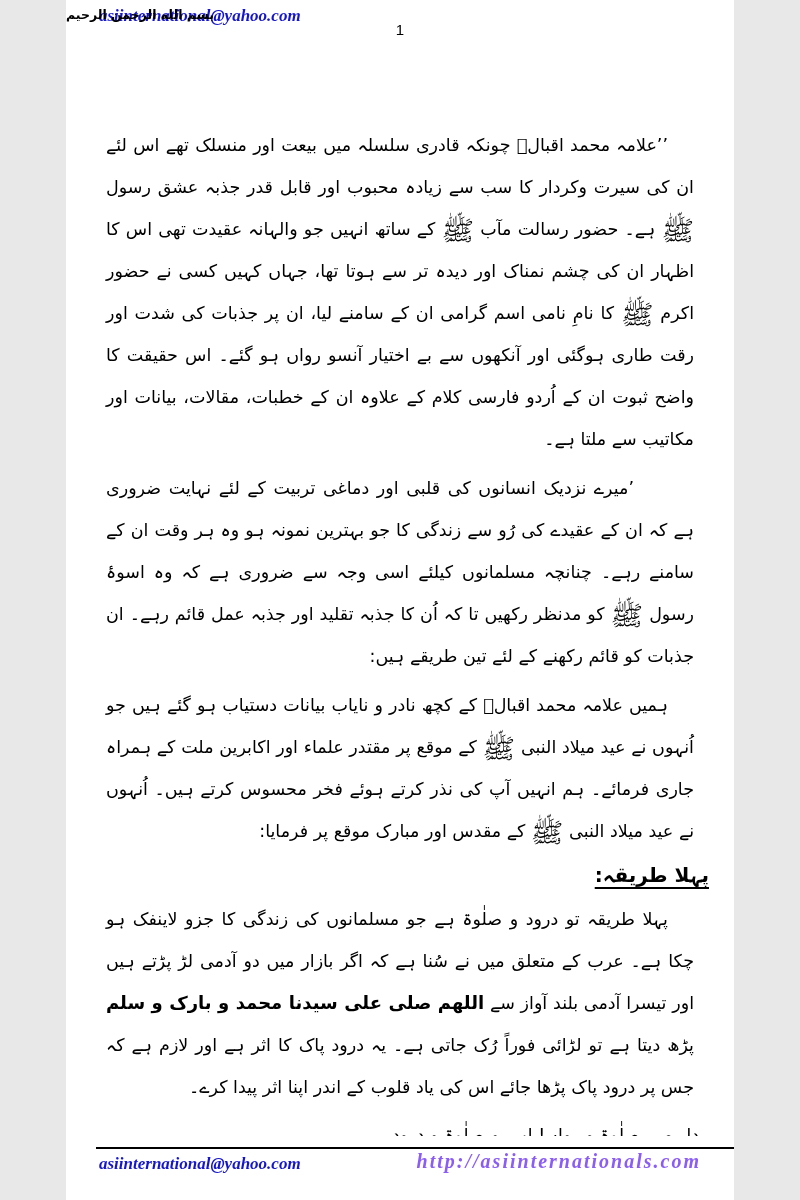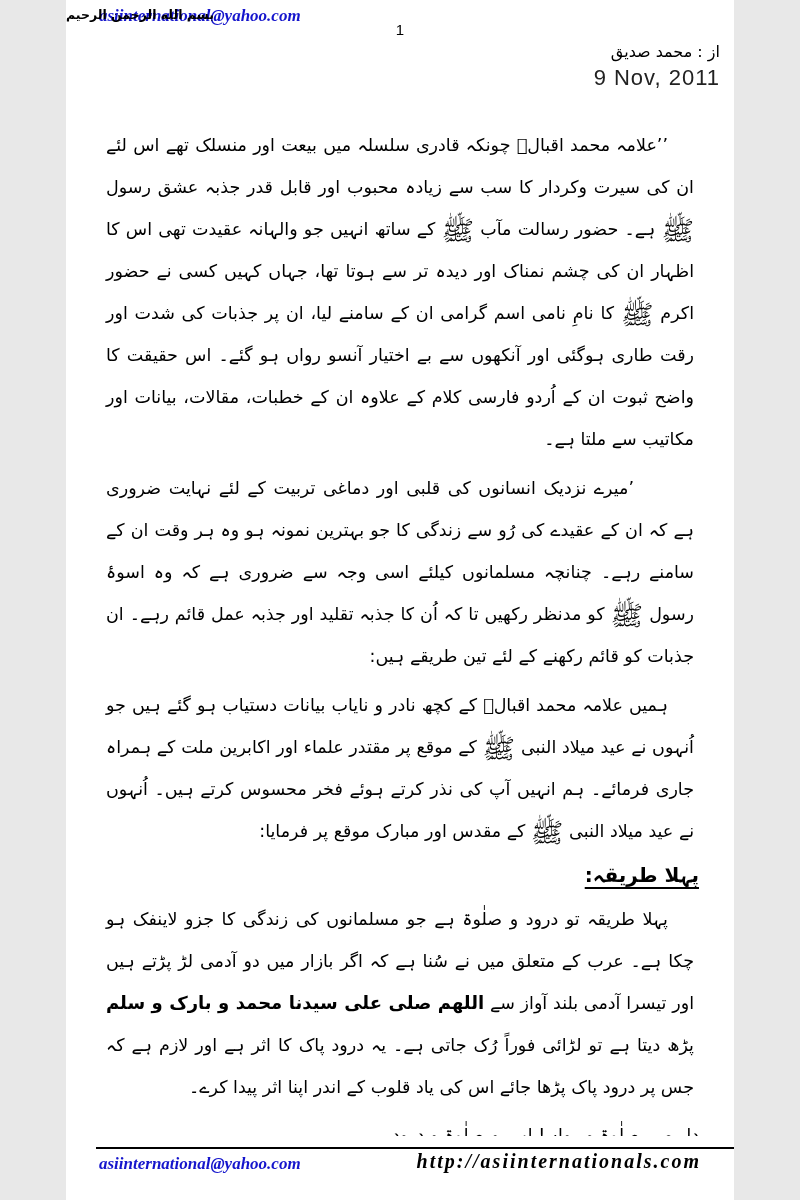--- a/index.html
+++ b/index.html
@@ -63,21 +63,21 @@
     margin:0 15px 7px;
     text-align:justify;
   }
   .indent{text-indent:26px;}
   .indent-big{text-indent:60px;}
   .saw{font-size:27px;line-height:0;vertical-align:-5px;}
   .bold-naskh{font-weight:bold;font-size:18px;}
   .method-heading{
     font-size:20px;font-weight:bold;
     text-decoration:underline;text-underline-offset:5px;
-    margin:8px 10px 8px;line-height:30px;
+    margin:8px 0 8px;line-height:30px;
     text-align:right;
   }
   .verse{
     display:flex;justify-content:space-between;align-items:center;
     font-size:17.5px;line-height:40px;
     margin:2px 10px 10px 18px;
     white-space:nowrap;
   }
   .verse-marker{font-size:20px;}
   
@@ -93,40 +93,36 @@
     position:absolute;top:16px;left:33px;
     font-family:"Liberation Serif",serif;
     font-style:italic;font-weight:bold;
     font-size:17px;color:#1515cc;
     text-decoration:none;
   }
   .site-url{
     position:absolute;top:12px;right:33px;
     font-family:"Liberation Serif",serif;
     font-style:italic;font-weight:bold;
-    font-size:20px;color:#000000;
+    font-size:20px;color:#8b5cf6;
     letter-spacing:2px;
     text-decoration:none;
     direction:ltr;
   }
 </style>
 </head>
 <body>
 
 <div class="page">
 
   <a class="email-top" href="#">asiinternational@yahoo.com</a>
 
   <div class="bismillah">بسم الله الرحمن الرحيم</div>
   <div class="page-number">1</div>
 
-  <div class="byline-block">
-    <div class="byline">از : محمد صدیق</div>
-    <div class="date">9 Nov, 2011</div>
-  </div>
 
 
   <div class="content">
 
     <p class="para indent rich">’’علامہ محمد اقبالؒ چونکہ قادری سلسلہ میں بیعت اور منسلک تھے اس لئے ان کی سیرت وکردار کا سب سے زیادہ محبوب اور قابل قدر جذبہ عشق رسول <span class="saw">ﷺ</span> ہے۔ حضور رسالت مآب <span class="saw">ﷺ</span> کے ساتھ انہیں جو والہانہ عقیدت تھی اس کا اظہار ان کی چشم نمناک اور دیدہ تر سے ہوتا تھا، جہاں کہیں کسی نے حضور اکرم <span class="saw">ﷺ</span> کا نامِ نامی اسم گرامی ان کے سامنے لیا، ان پر جذبات کی شدت اور رقت طاری ہوگئی اور آنکھوں سے بے اختیار آنسو رواں ہو گئے۔ اس حقیقت کا واضح ثبوت ان کے اُردو فارسی کلام کے علاوہ ان کے خطبات، مقالات، بیانات اور مکاتیب سے ملتا ہے۔</p>
 
     <p class="para indent-big rich">’میرے نزدیک انسانوں کی قلبی اور دماغی تربیت کے لئے نہایت ضروری ہے کہ ان کے عقیدے کی رُو سے زندگی کا جو بہترین نمونہ ہو وہ ہر وقت ان کے سامنے رہے۔ چنانچہ مسلمانوں کیلئے اسی وجہ سے ضروری ہے کہ وہ اسوۂ رسول <span class="saw">ﷺ</span> کو مدنظر رکھیں تا کہ اُن کا جذبہ تقلید اور جذبہ عمل قائم رہے۔ ان جذبات کو قائم رکھنے کے لئے تین طریقے ہیں:</p>
 
     <p class="para indent rich">ہمیں علامہ محمد اقبالؒ کے کچھ نادر و نایاب بیانات دستیاب ہو گئے ہیں جو اُنہوں نے عید میلاد النبی <span class="saw">ﷺ</span> کے موقع پر مقتدر علماء اور اکابرین ملت کے ہمراہ جاری فرمائے۔ ہم انہیں آپ کی نذر کرتے ہوئے فخر محسوس کرتے ہیں۔ اُنہوں نے عید میلاد النبی <span class="saw">ﷺ</span> کے مقدس اور مبارک موقع پر فرمایا:</p>
 

